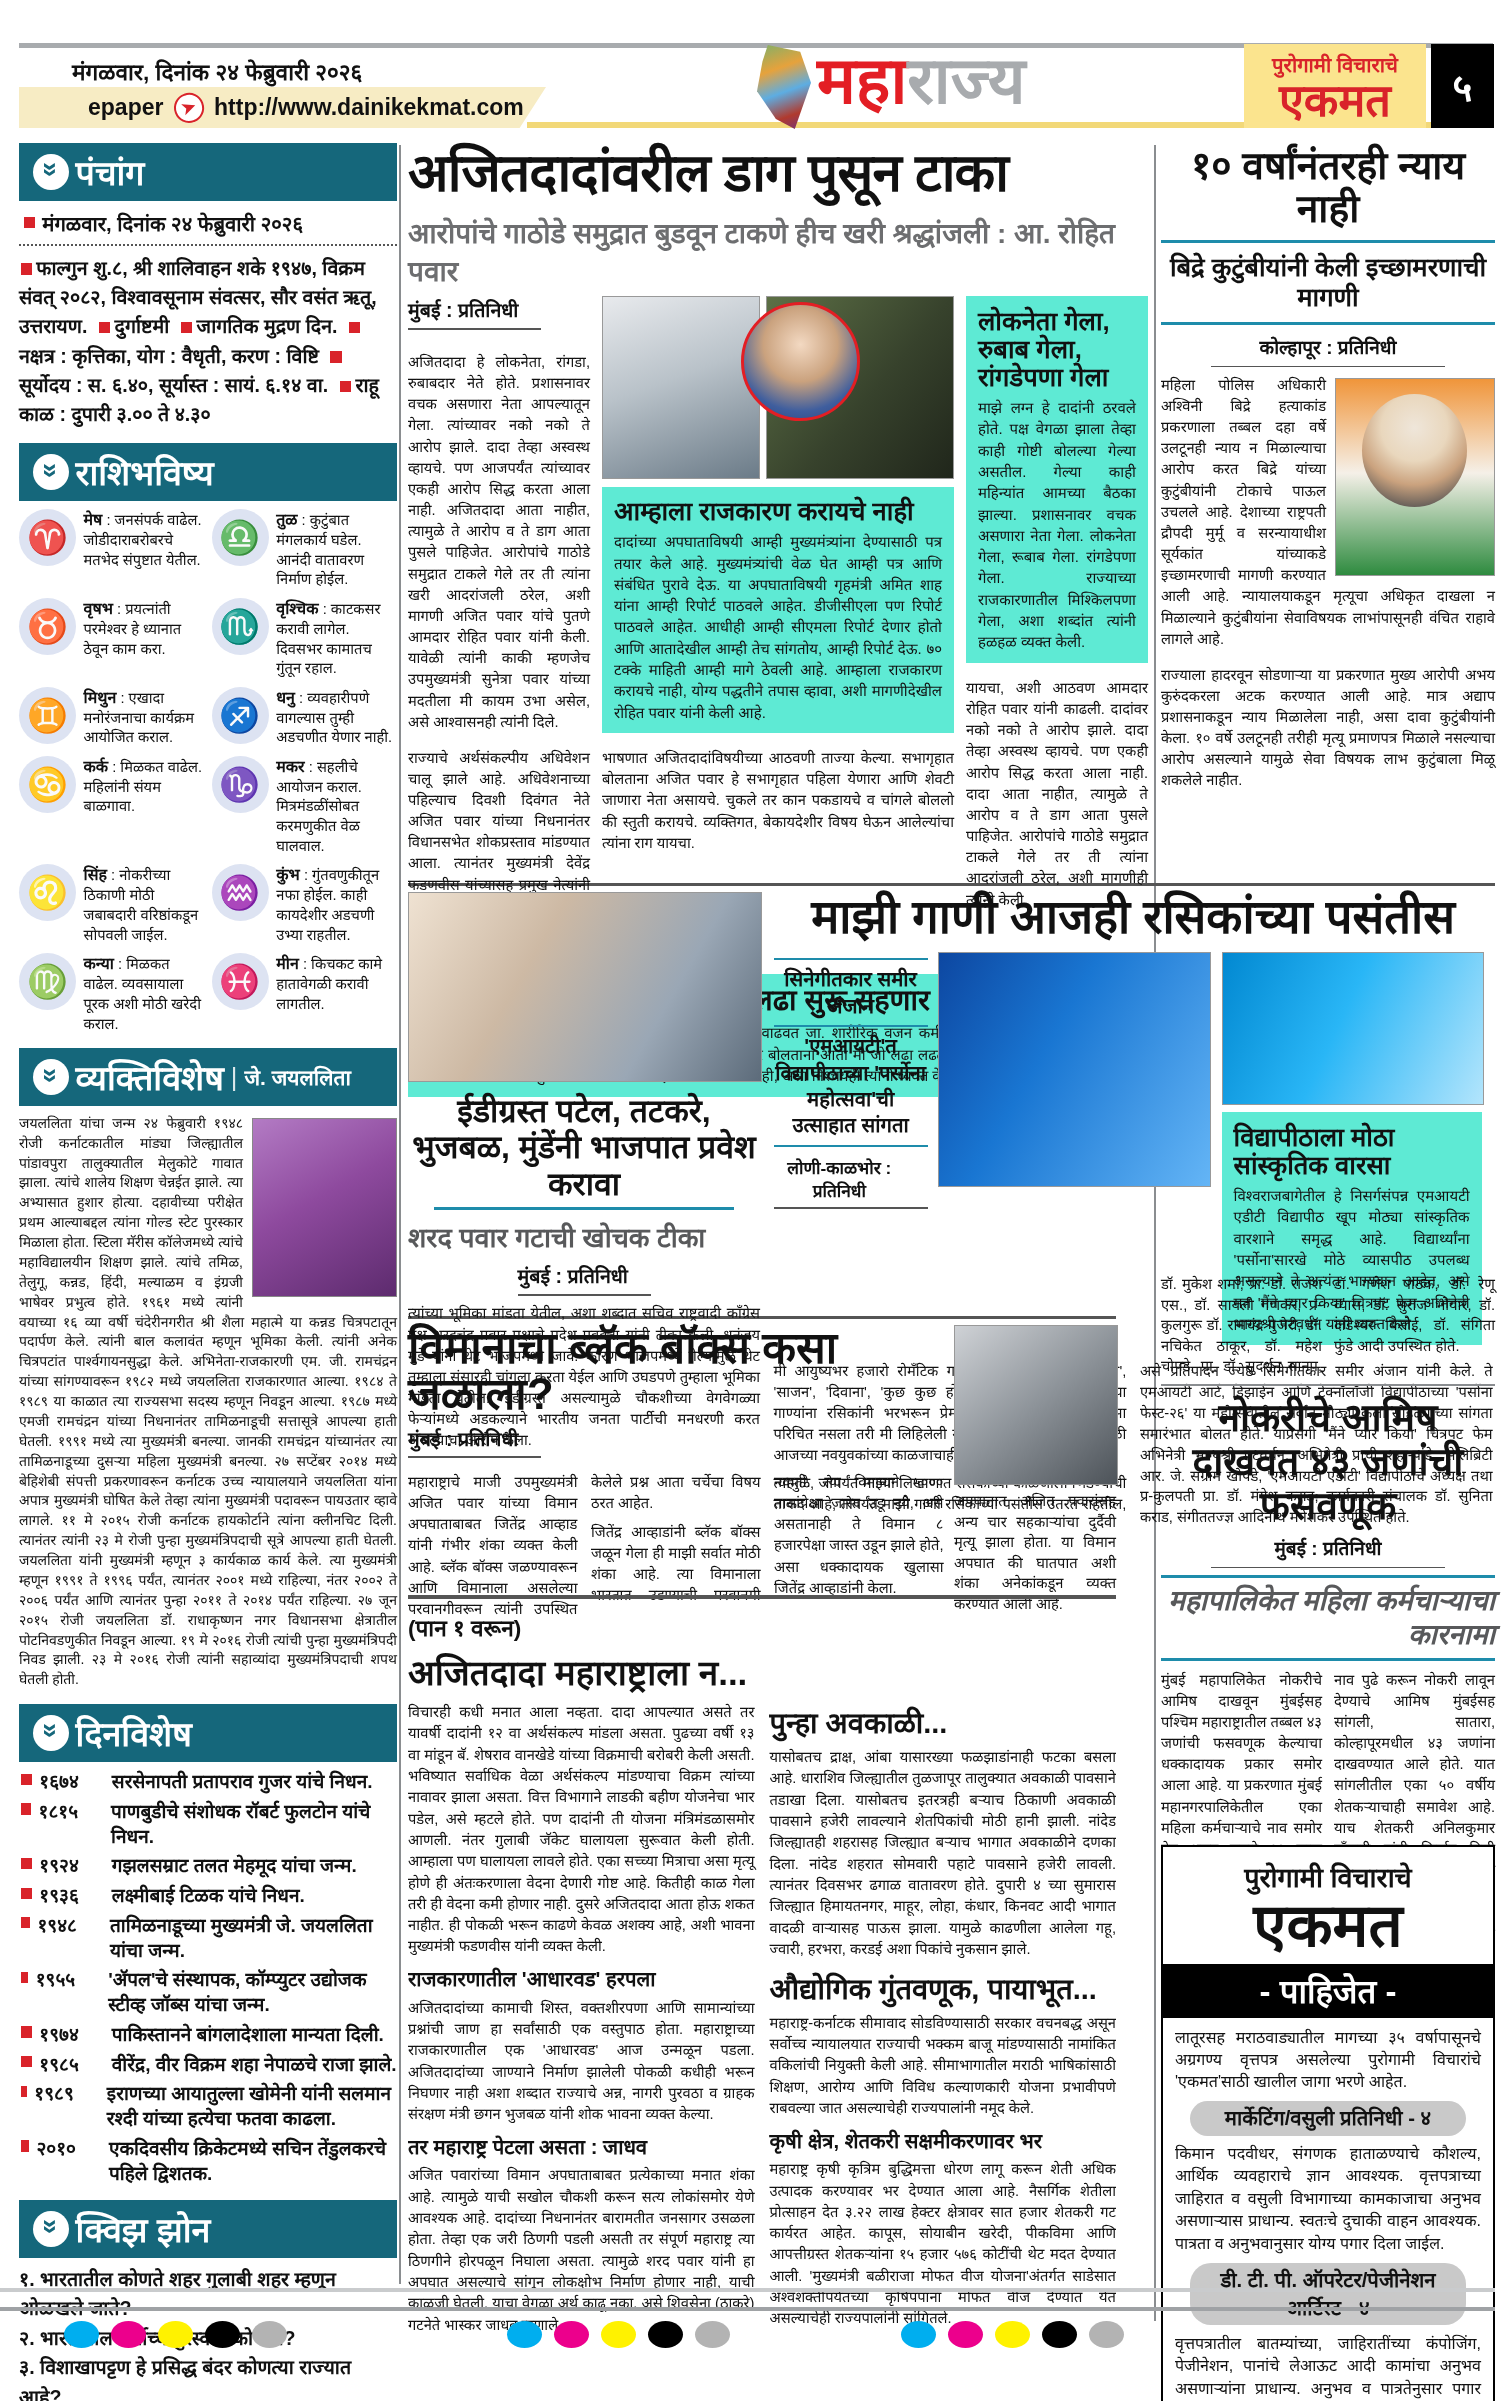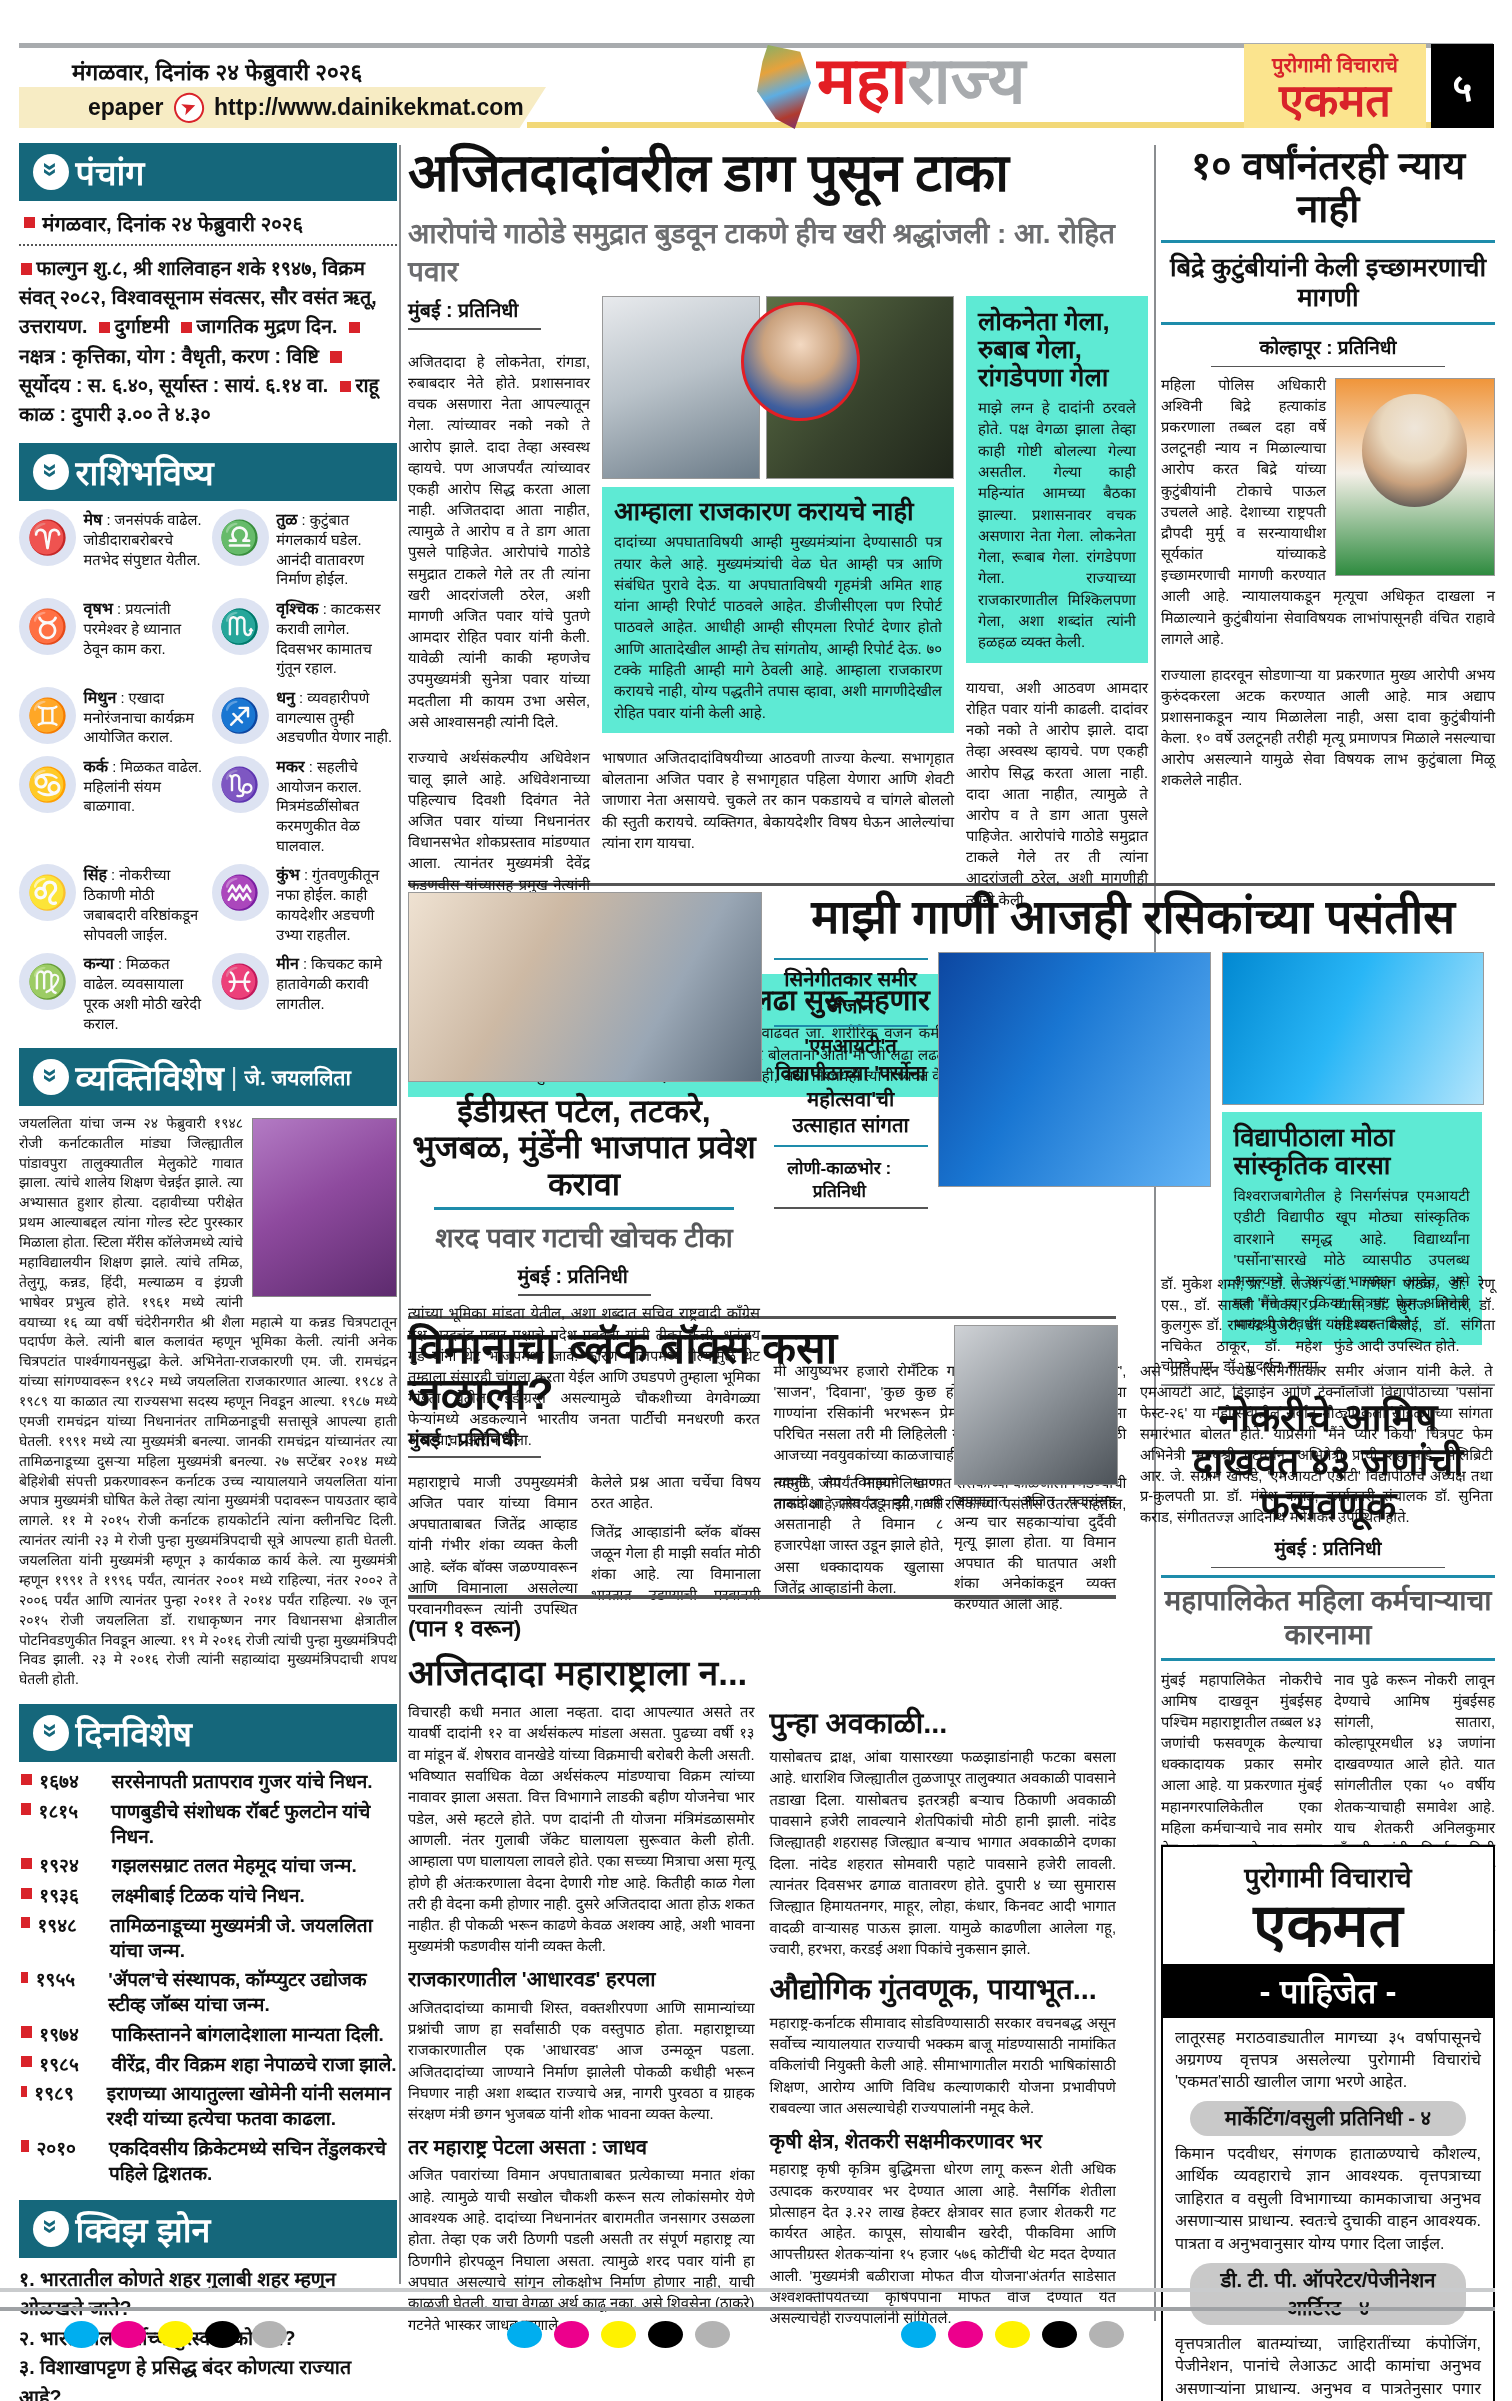--- a/index.html
+++ b/index.html
@@ -86,21 +86,21 @@
         font-size:19px;font-weight:bold;padding-bottom:6px;}
   .ph-officer{float:right;width:158px;height:196px;margin:3px 0 6px 9px;border:0.8px solid #999;
         background:linear-gradient(180deg,#f0953a 0%,#f5f0e8 48%,#2e8b3f 100%);position:relative;}
   .ph-officer::after{content:"";position:absolute;left:26px;top:15px;width:105px;height:113px;border-radius:50%;
         background:radial-gradient(circle at 50% 30%,#efe6da 0%,#e9d7bd 35%,#caa27e 60%,#203040 100%);}
   
   .band2{position:absolute;top:892px;left:408px;width:1087px;display:flex;gap:13.6px;}
   .eed{width:352px;}
   .ph-netas{width:100%;height:188px;background:linear-gradient(120deg,#efe2d2 0%,#cdb9a4 35%,#9aa7b5 70%,#5c6b7a 100%);border:0.8px solid #999;}
   .eed h3{font-size:32px;margin:10.5px 0 4.5px 0;line-height:1.15;text-align:center;}
-  .eed .sub{font-size:27px;font-weight:bold;color:#58595b;text-align:center;margin:7.5px 0;}
+  .eed .sub{font-size:27px;font-weight:bold;color:#58595b;text-align:left;margin:7.5px 0;}
   .eed .srule{height:3px;background:#1e8cab;width:85%;margin:4.5px auto;}
   .songs{width:719px;}
   .songs h2{font-size:47px;margin:0 0 10.5px 0;line-height:1.05;text-align:center;}
   .songs-row{display:flex;gap:10.5px;}
   .kicker{width:154px;font-size:20.3px;font-weight:bold;line-height:1.3;text-align:center;}
   .krule{height:2.3px;background:#1e8cab;margin:6px 0;}
   .ph-award{width:271px;height:233px;background:linear-gradient(120deg,#0d47a1 0%,#1976d2 40%,#64b5f6 100%);border:0.8px solid #999;}
   .songs-right{width:260px;}
   .ph-persona{width:100%;height:151px;background:linear-gradient(115deg,#0288d1 0%,#29b6f6 45%,#b3e5fc 100%);border:0.8px solid #999;}
   .songs-body{margin-top:7.5px;column-count:2;column-gap:13.6px;font-size:14.7px;line-height:1.42;text-align:justify;}
@@ -112,21 +112,21 @@
   .blackbox h2{font-size:44px;margin:0 0 7.5px 0;line-height:1.05;}
   .bb-body{column-count:3;column-gap:13.6px;font-size:14.7px;line-height:1.44;text-align:justify;margin-top:6px;}
   
   .fraudcol{position:absolute;top:1274px;left:1161px;width:334px;}
   .names-cont{column-count:2;column-gap:12px;font-size:14.7px;line-height:1.4;text-align:justify;
         border-bottom:2.3px solid #8a8d90;padding-bottom:7px;margin-bottom:10.5px;}
   .fraudcol h2{font-size:39px;margin:0;text-align:center;line-height:1.12;}
   .fraudcol .by{display:block;text-align:center;margin:7.5px auto;border-bottom:1.5px solid #555;width:70%;
         font-size:19px;font-weight:bold;padding-bottom:6px;}
   .fr-box{border-top:3px solid #1e8cab;border-bottom:3px solid #1e8cab;padding:6px 0;margin:6px 0 9px 0;}
-  .fr-box .t{font-size:28px;font-weight:bold;color:#58595b;text-align:center;line-height:1.2;}
+  .fr-box .t{font-size:28px;font-weight:bold;color:#58595b;text-align:right;line-height:1.2;font-style:italic;}
   .fr-body{column-count:2;column-gap:12px;font-size:14.7px;line-height:1.44;text-align:justify;}
   
   .cont{position:absolute;top:1595px;left:408px;width:708px;border-top:4.5px solid #555;padding-top:13px;}
   .cont .tag{font-size:22.6px;font-weight:bold;}
   .cont h3{font-size:35px;margin:4.5px 0 7.5px 0;}
   .cont-body{column-count:2;column-gap:15px;font-size:14.7px;line-height:1.45;text-align:justify;height:648px;overflow:hidden;}
   .cont-body h4{font-size:20.3px;margin:7.5px 0 3px 0;}
   .cont-body h4.big{font-size:29px;}
   
   .adbox{position:absolute;top:1845px;left:1161px;width:334px;border:2.3px solid #000;box-sizing:border-box;background:#fff;}

